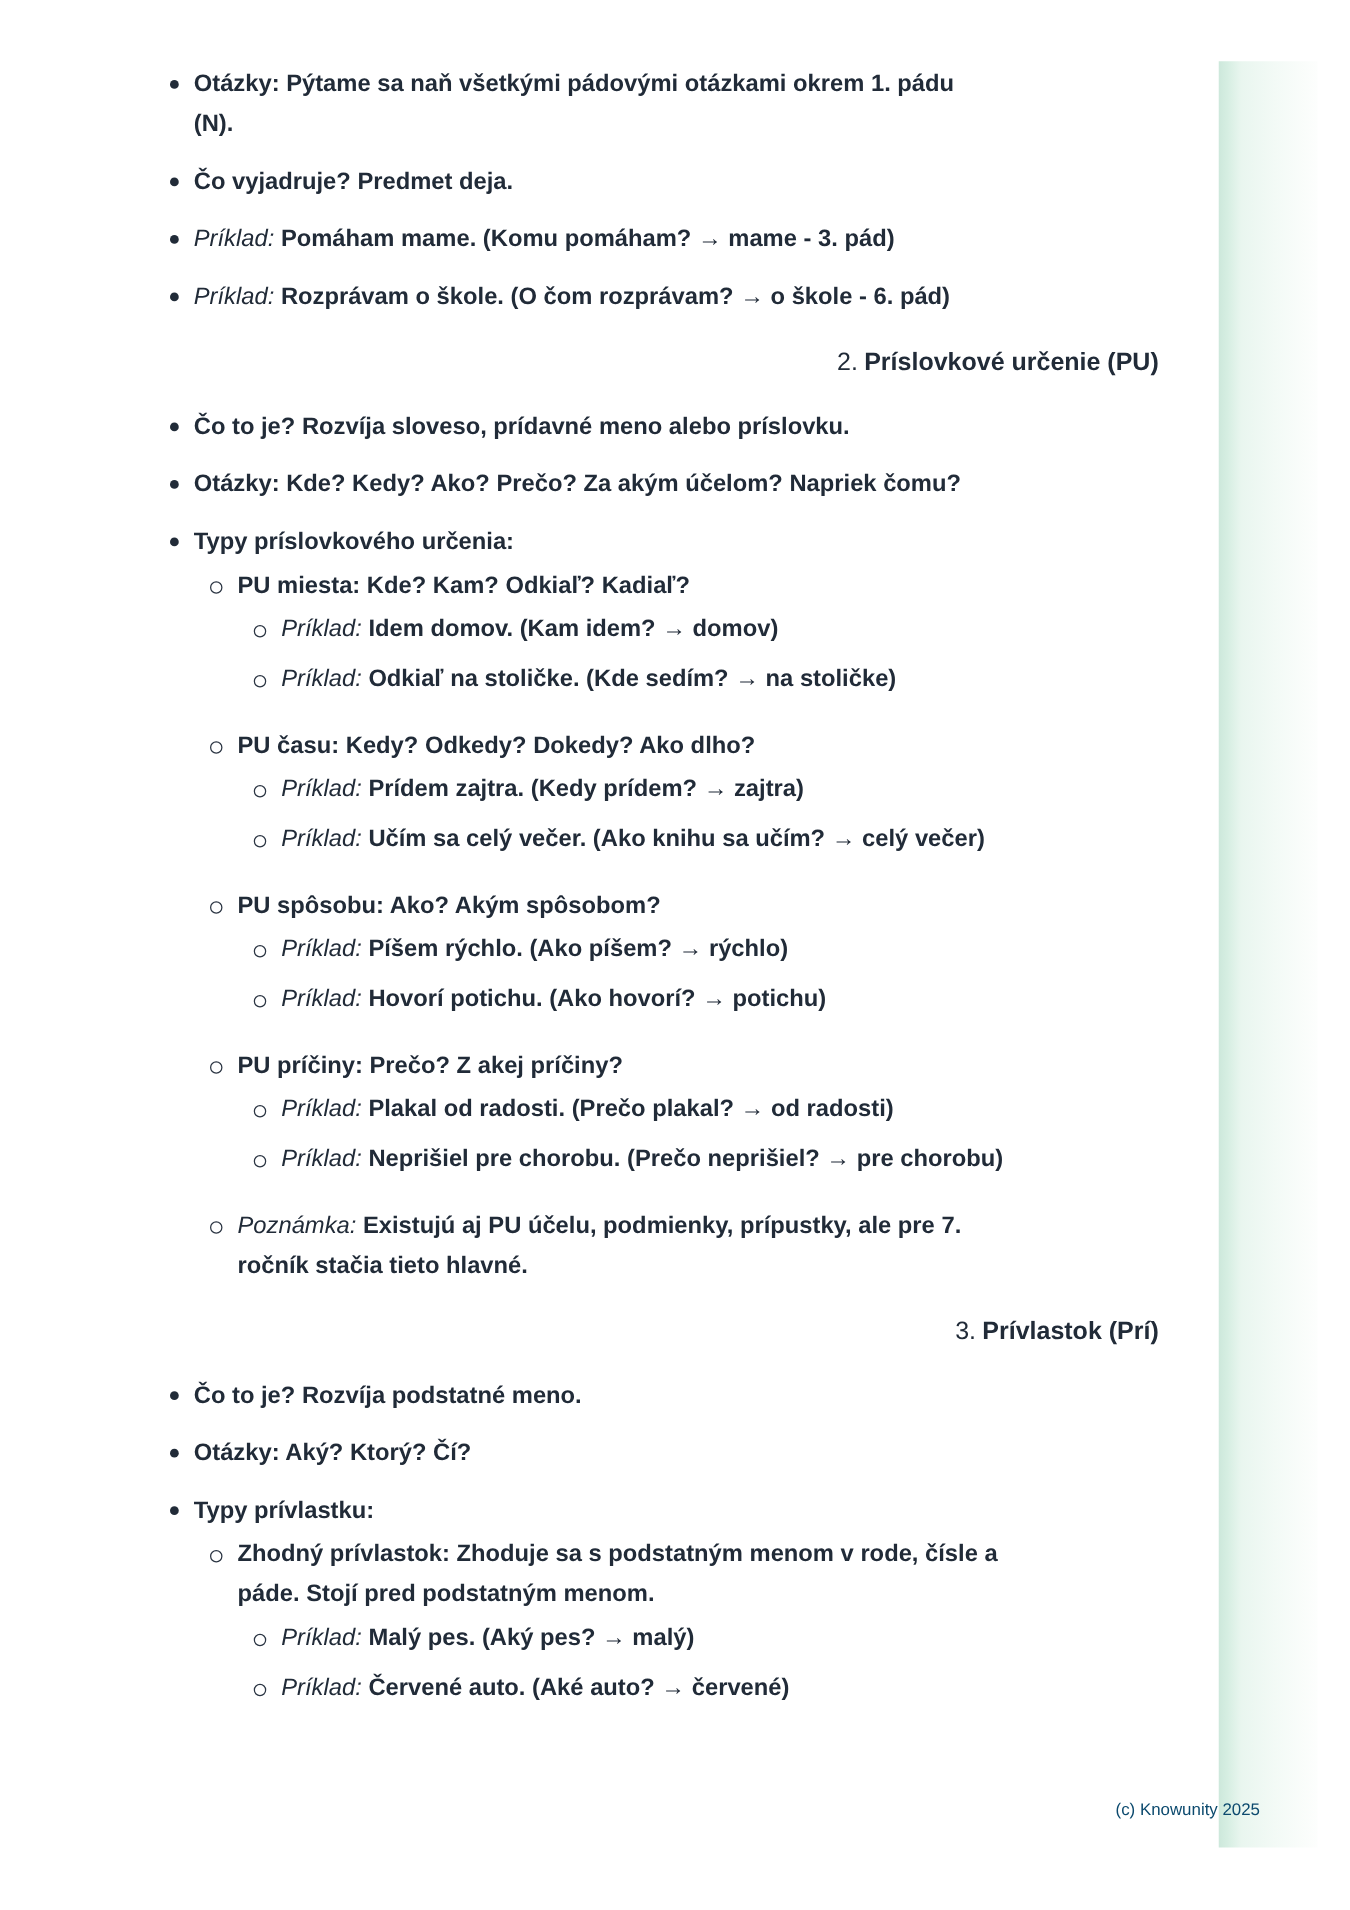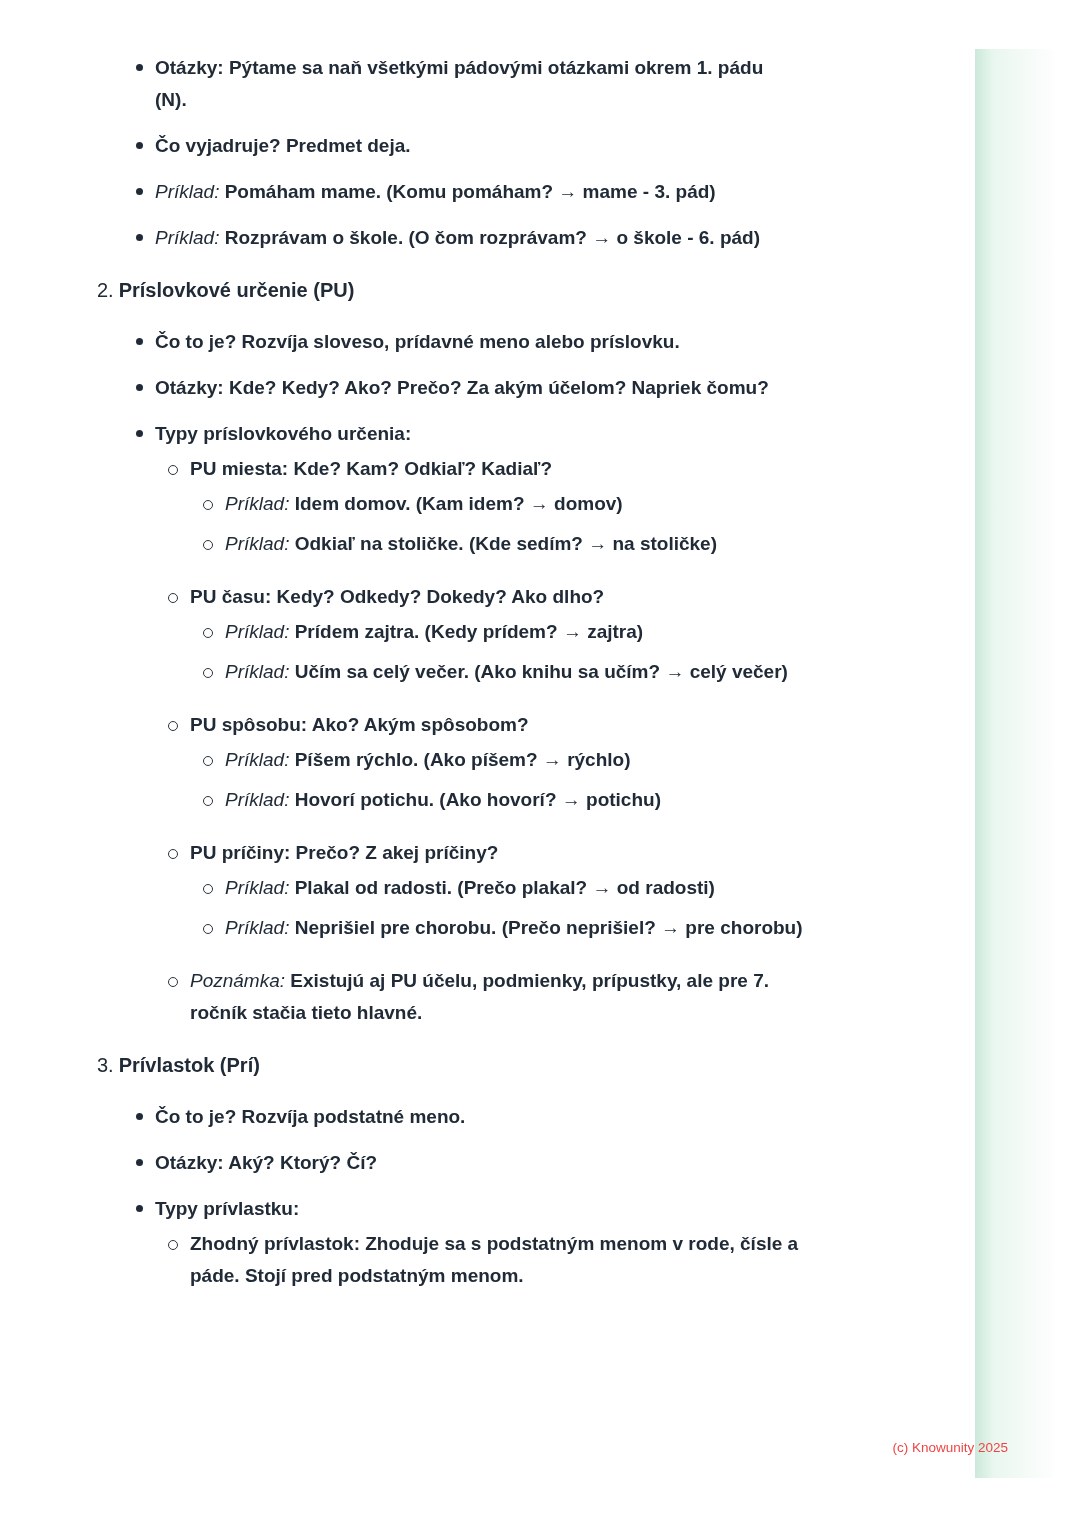--- a/index.html
+++ b/index.html
@@ -70,35 +70,36 @@
 
   ul.l3 { padding-left: 35px; margin-top: 3px; margin-bottom: 8px; }
   ul.l3 > li { margin-bottom: 8px; }
   ul.l3 > li:last-child { margin-bottom: 0; }
 
   .sec-heading {
     font-size: 20px;
     line-height: 32px;
     font-weight: 400;
     margin: 20px 0;
+    text-align: right;
   }
   .sec-num { font-weight: 400; }
   .sec-title { font-weight: 700; margin-left: 5px; }
 
   .seg-b { font-weight: 700; }
   .seg-i { font-style: italic; }
   .seg-n { font-weight: 700; }
 
   .footer-copyright {
     position: absolute;
     top: 1438px;
     right: 72px;
     font-size: 13.5px;
     line-height: 20px;
-    color: #ef4444;
+    color: #0c4a6e;
   }
 </style>
 </head>
 <body>
 
 <div class="edge-stripe"></div>
 
 <div class="content">
 
   <ul class="l1">
@@ -156,20 +157,24 @@
   </h2>
 
   <ul class="l1">
     <li><span class="seg-b">Čo to je?</span><span class="seg-n"> Rozvíja </span><span class="seg-b">podstatné meno</span><span class="seg-n">.</span></li>
     <li><span class="seg-b">Otázky:</span><span class="seg-n"> Aký? Ktorý? Čí?</span></li>
     <li>
       <span><span class="seg-b">Typy prívlastku:</span></span>
       <ul class="l2">
         <li>
           <span><span class="seg-b">Zhodný prívlastok:</span><span class="seg-n"> Zhoduje sa s podstatným menom v rode, čísle a</span><br><span class="seg-n">páde. Stojí pred podstatným menom.</span></span>
+          <ul class="l3">
+            <li><span class="seg-i">Príklad:</span><span class="seg-n"> </span><span class="seg-b">Malý</span><span class="seg-n"> pes. (Aký pes? → malý)</span></li>
+            <li><span class="seg-i">Príklad:</span><span class="seg-n"> </span><span class="seg-b">Červené</span><span class="seg-n"> auto. (Aké auto? → červené)</span></li>
+          </ul>
         </li>
       </ul>
     </li>
   </ul>
 
 </div>
 
 <div class="footer-copyright">(c) Knowunity 2025</div>
 
 </body></html>

